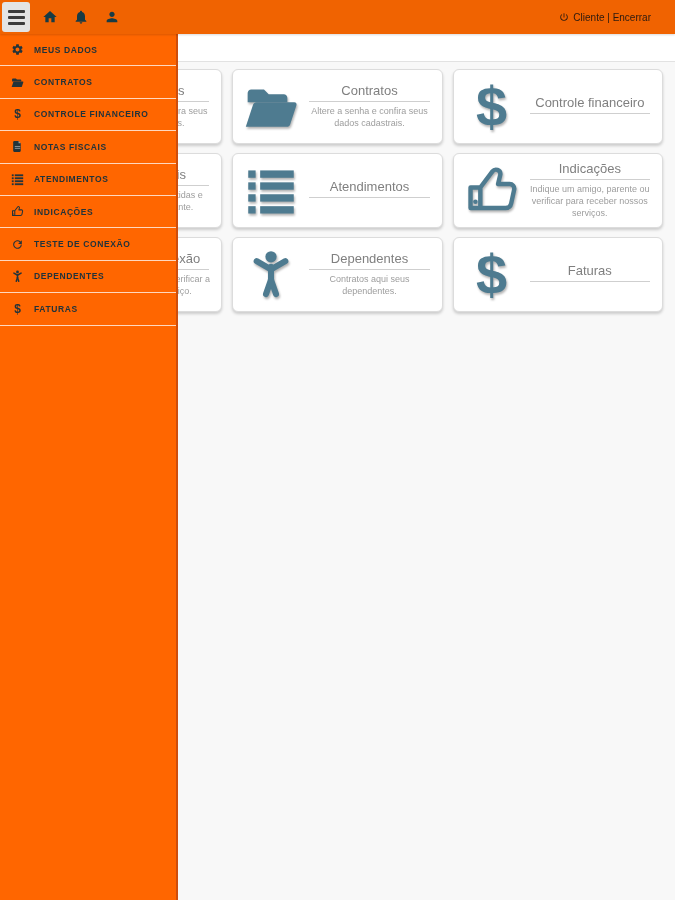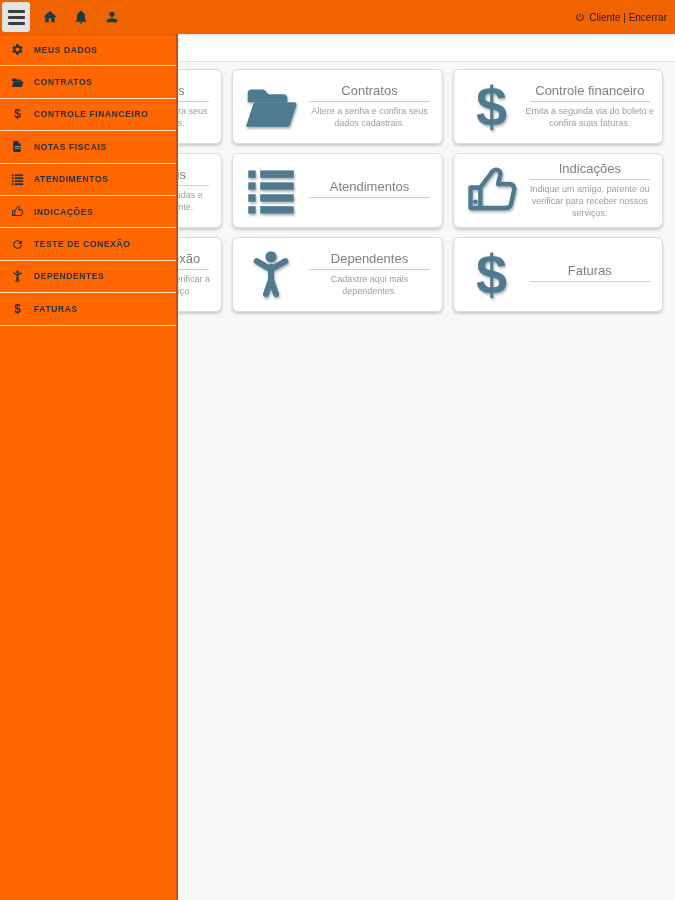--- a/index.html
+++ b/index.html
@@ -17,21 +17,21 @@
   .hamburger{
     width:28px;height:30px;margin:2px 0 2px 2px;background:#e4e4e4;
     border:none;border-radius:3px;display:flex;flex-direction:column;
     justify-content:center;align-items:center;gap:3px;cursor:pointer;padding:0;
   }
   .hamburger i{display:block;width:17px;height:3px;background:#3c3c3c;border-radius:1px;}
   .tb-icons{display:flex;align-items:center;margin-left:12px;gap:15px;}
   .tb-btn{background:none;border:none;padding:0;cursor:pointer;display:flex;align-items:center;}
   .tb-btn svg{width:16px;height:16px;fill:#173b45;}
   .tb-right{
-    margin-left:auto;margin-right:8px;display:flex;gap:4px;
+    margin-left:auto;margin-right:24px;display:flex;gap:4px;
     color:#2b1a10;font-size:10px;
   }
   .tb-right svg{width:10px;height:10px;fill:#2b1a10;}
   
   .subheader{
     position:absolute;top:34px;left:0;width:675px;height:27px;
     background:#ffffff;border-bottom:1px solid #e2e2e2;z-index:5;
   }
   
   .content{
@@ -197,21 +197,20 @@
         <div class="card-desc">Altere a senha e confira seus dados cadastrais.</div>
       </div>
     </div>
 
     <div class="card">
       <div class="card-icon">
           <span class="dollar-glyph">$</span>
         </div>
       <div class="card-text">
         <div class="card-title">Controle financeiro</div>
-        <div class="card-desc">Emita a segunda via do boleto e confira suas faturas.</div>
       </div>
     </div>
 
     <div class="card">
       <div class="card-icon">
           <svg width="50" height="54">
             <use href="#sym-invoice"></use>
           </svg>
         </div>
       <div class="card-text">
@@ -256,21 +255,21 @@
     </div>
 
     <div class="card">
       <div class="card-icon">
           <svg width="52" height="56">
             <use href="#sym-person"></use>
           </svg>
         </div>
       <div class="card-text">
         <div class="card-title">Dependentes</div>
-        <div class="card-desc">Cadastre aqui mais dependentes.</div>
+        <div class="card-desc">Contratos aqui seus dependentes.</div>
       </div>
     </div>
 
     <div class="card">
       <div class="card-icon">
           <span class="dollar-glyph">$</span>
         </div>
       <div class="card-text">
         <div class="card-title">Faturas</div>
       </div>

